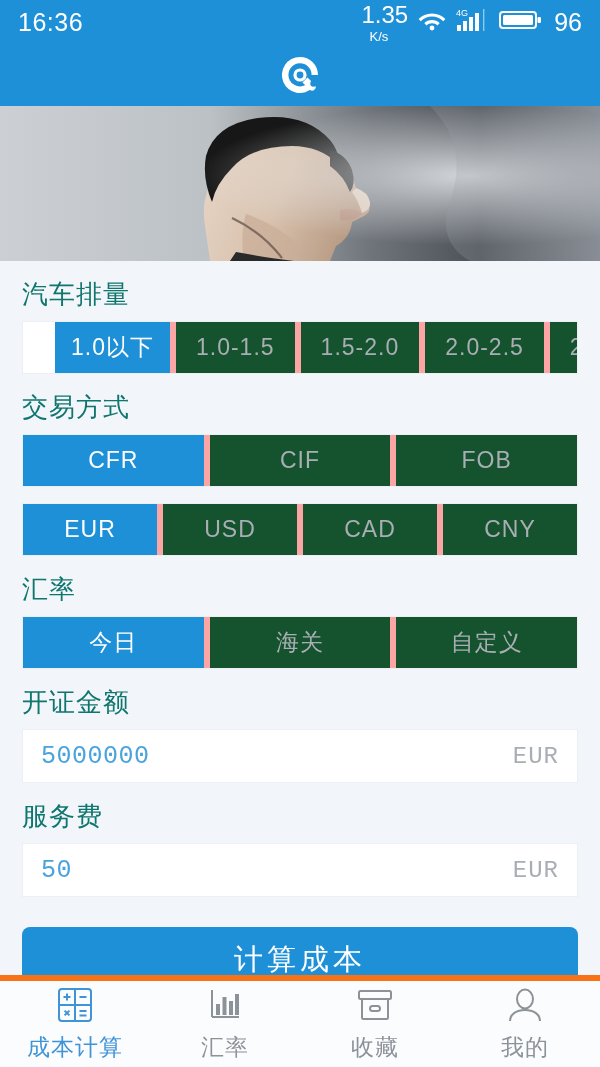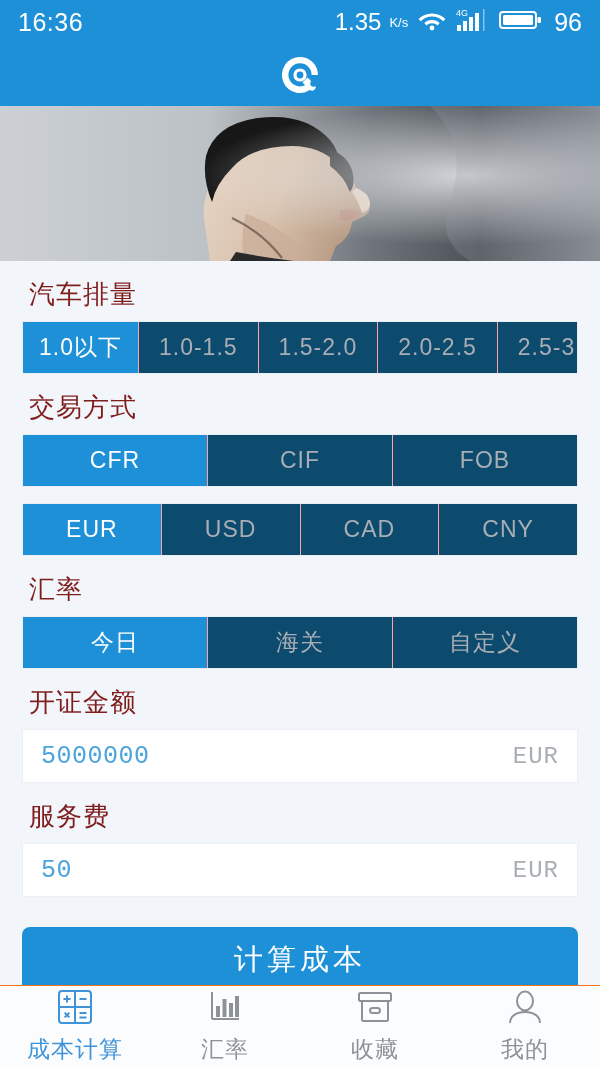--- a/index.html
+++ b/index.html
@@ -12,21 +12,21 @@
   .phone { position: relative; width: 600px; height: 1067px; background: #f2f5fa; }
 
   
   .statusbar {
     height: 44px; background: #1e90d8;
     display: flex; align-items: center; justify-content: space-between;
     padding: 0 18px; color: #ffffff;
   }
   .sb-time { font-size: 25px; letter-spacing: .5px; }
   .sb-right { display: flex; align-items: center; gap: 9px; }
-  .sb-speed { font-size: 24px; display: flex; align-items: center; }
+  .sb-speed { font-size: 24px; display: flex; align-items: flex-start; flex-direction: column; }
   .sb-speed sup { font-size: 13px; margin-left: 8px; }
   .sb-batt-num { font-size: 25px; margin-left: 2px; }
   .ic { display: block; }
 
   
   .appbar {
     height: 62px; background: #1e90d8;
     display: flex; align-items: center; justify-content: center;
   }
   .logo-wrap { width: 46px; height: 46px; position: relative; }
@@ -35,59 +35,59 @@
   .banner {
     height: 155px; width: 100%; position: relative; overflow: hidden;
     background: linear-gradient(100deg,#c9cdd2 0%,#b9bec4 28%,#8d9399 48%,#5d6268 70%,#7d8288 100%);
   }
   .banner svg { position: absolute; inset: 0; width: 100%; height: 100%; display: block; }
 
   
   .form { padding: 0 22px; }
   .field { margin-top: 16px; }
   .field-label {
-    font-size: 26px; color: #7f1d1d; letter-spacing: 1px;
-    margin-bottom: 9px; display: block; margin-left: 7px;
+    font-size: 26px; color: #0f766e; letter-spacing: 1px;
+    margin-bottom: 9px; display: block;
   }
 
   .seg-row { display: flex; background: #ffffff; border: 1px solid #ebeef3; overflow: hidden; }
   .seg {
     flex: 1 1 0; height: 51px; display: flex; align-items: center; justify-content: center;
-    font-size: 23px; color: #a9aeb5; background: #0c4a6e;
-    border-left: 1px solid #fca5a5; white-space: nowrap; letter-spacing: 1px;
+    font-size: 23px; color: #a9aeb5; background: #14532d;
+    border-left: 6px solid #fca5a5; white-space: nowrap; letter-spacing: 1px;
   }
   .seg:first-child { border-left: none; }
   .seg.active { background: #1e90d8; color: #ffffff; }
 
   
   .seg-row.scroll { overflow: hidden; }
   .seg-row.scroll .seg { flex: 0 0 auto; padding: 0 20px; }
-  .seg-row.scroll .seg.active { padding: 3px 16px; }
+  .seg-row.scroll .seg.active { padding: 3px 16px; margin-left: 32px; }
 
   .input-box {
     height: 54px; background: #ffffff; border: 1px solid #eceff4;
     display: flex; align-items: center; justify-content: space-between;
     padding: 0 18px;
     font-family: Liberation Mono, monospace;
   }
   .input-val { font-size: 25px; color: #4aa3dd; letter-spacing: .5px; }
   .input-unit { font-size: 24px; color: #a9aeb5; letter-spacing: 1px; }
 
   .calc-btn {
     margin: 30px 0 0 0; height: 66px; width: 100%;
     background: #1e90d8; color: #ffffff; border: none; border-radius: 8px;
     font-size: 29px; letter-spacing: 4px;
     font-family: "Liberation Sans", "DejaVu Sans", sans-serif;
     display: flex; align-items: center; justify-content: center; cursor: pointer;
   }
 
   
   .tabbar {
-    position: absolute; left: 0; bottom: 0; width: 100%; height: 82px;
-    background: #fbfcfe; border-top: 1px solid #f97316;
+    position: absolute; left: 0; bottom: 0; width: 100%; height: 92px;
+    background: #fbfcfe; border-top: 6px solid #f97316;
     display: flex; align-items: center;
   }
   .tab {
     flex: 1 1 0; height: 100%;
     display: flex; flex-direction: column; align-items: center; justify-content: center; gap: 6px;
     cursor: pointer;
   }
   .tab-label { font-size: 23px; color: #8d9299; letter-spacing: 1px; }
   .tab.active .tab-label { color: #3f93d6; }
   .tab-icon { width: 44px; height: 40px; display: flex; align-items: center; justify-content: center; }

